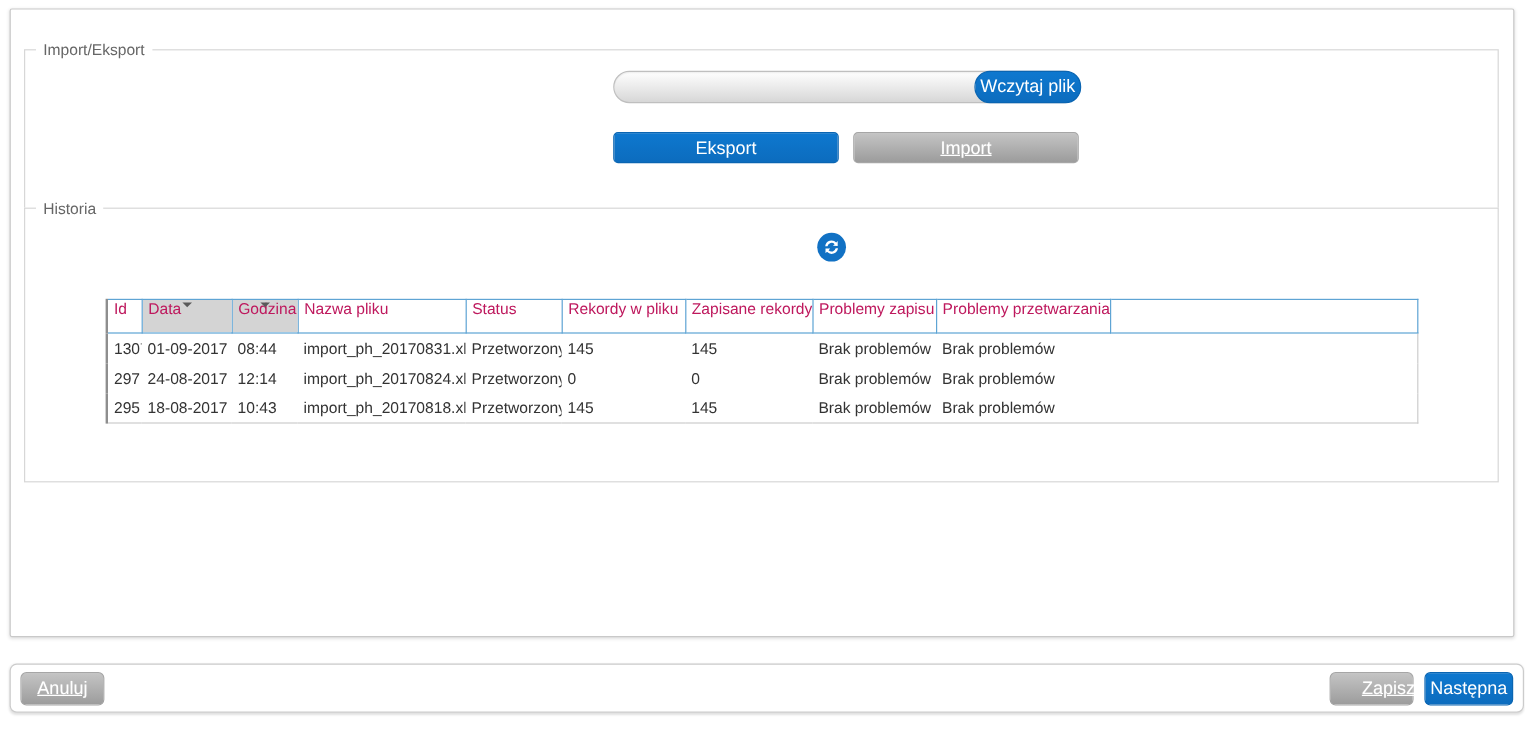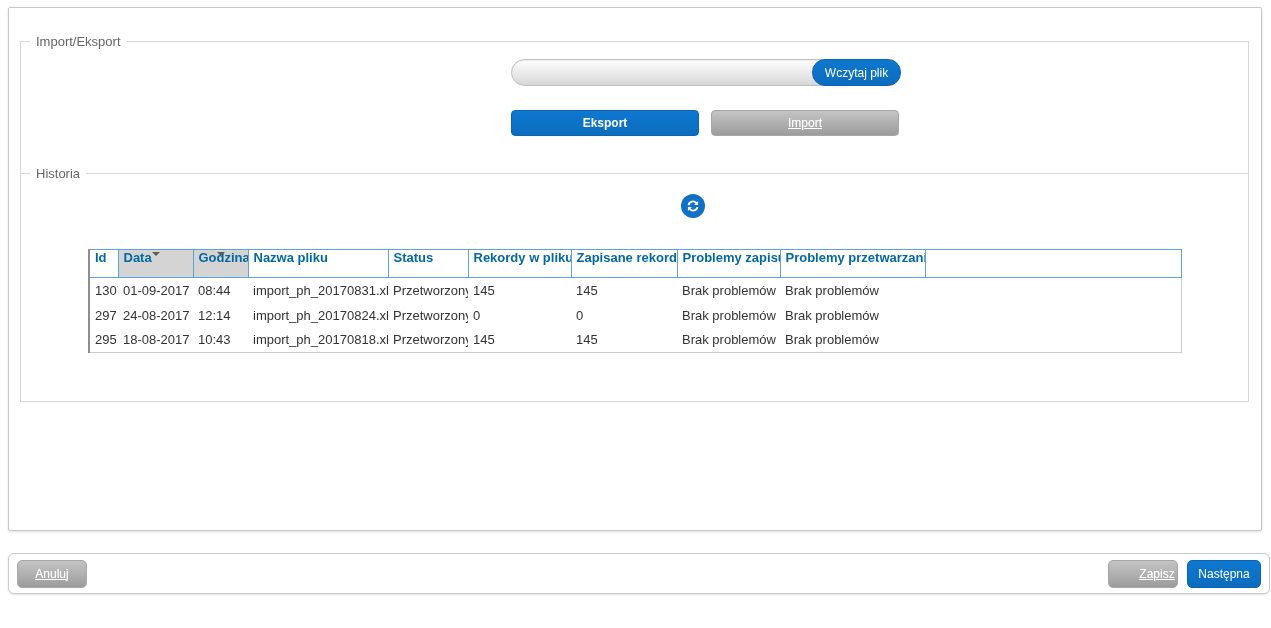--- a/index.html
+++ b/index.html
@@ -37,21 +37,21 @@
   }
   .fs-import { left: 11px; top: 21px; width: 1229px; height: 136px; margin-top: 12px; }
   .fs-history { left: 11px; top: 165px; width: 1229px; height: 229px; }
 
   
   .btn {
     display: inline-flex;
     align-items: center;
     justify-content: center;
     font-family: "Liberation Sans", sans-serif;
-    font-size: 12px;
+    font-size: 15px;
     color: #fff;
     border-radius: 4px;
     cursor: pointer;
     border: 1px solid transparent;
   }
   .btn-blue {
     background: linear-gradient(180deg, var(--accent-blue, #0e78cf) 0%, #0c6cbe 100%);
     border-color: #0a65b2;
   }
   .btn-gray {
@@ -77,21 +77,21 @@
     box-shadow: inset 0 1px 1px rgba(0,0,0,.06);
     cursor: pointer;
   }
   .upload-btn {
     position: absolute;
     right: -1px; top: 0;
     width: 89px; height: 27px;
     border-radius: 13px;
   }
   .row-actions { position: absolute; left: 490px; top: 68px; width: 389px; height: 26px; }
-  .btn-export { position: absolute; left: 0; top: 0; width: 188px; height: 26px; font-weight: bold; }
+  .btn-export { position: absolute; left: 0; top: 0; width: 188px; height: 26px; }
   .btn-import { position: absolute; left: 200px; top: 0; width: 188px; height: 26px; }
 
   
   .refresh-btn {
     position: absolute;
     left: 660px; top: 20px;
     width: 24px; height: 24px;
     border-radius: 50%;
     background: #1171c4;
     border: none;
@@ -107,22 +107,22 @@
     border-collapse: collapse;
     table-layout: fixed;
     width: 1092px;
     font-size: 13px;
   }
   .history-table th {
     height: 26px;
     padding: 0 4px 12px 5px;
     text-align: left;
     vertical-align: middle;
-    font-weight: bold;
-    color: #0369a1;
+    font-weight: normal;
+    color: #be185d;
     background: #fff;
     border: 1px solid var(--table-header-border, #5ea4d4);
     white-space: nowrap;
     overflow: hidden;
     cursor: pointer;
   }
   .history-table th.sorted {
     background: var(--header-sorted-bg, #d4d4d4);
     position: relative;
   }

